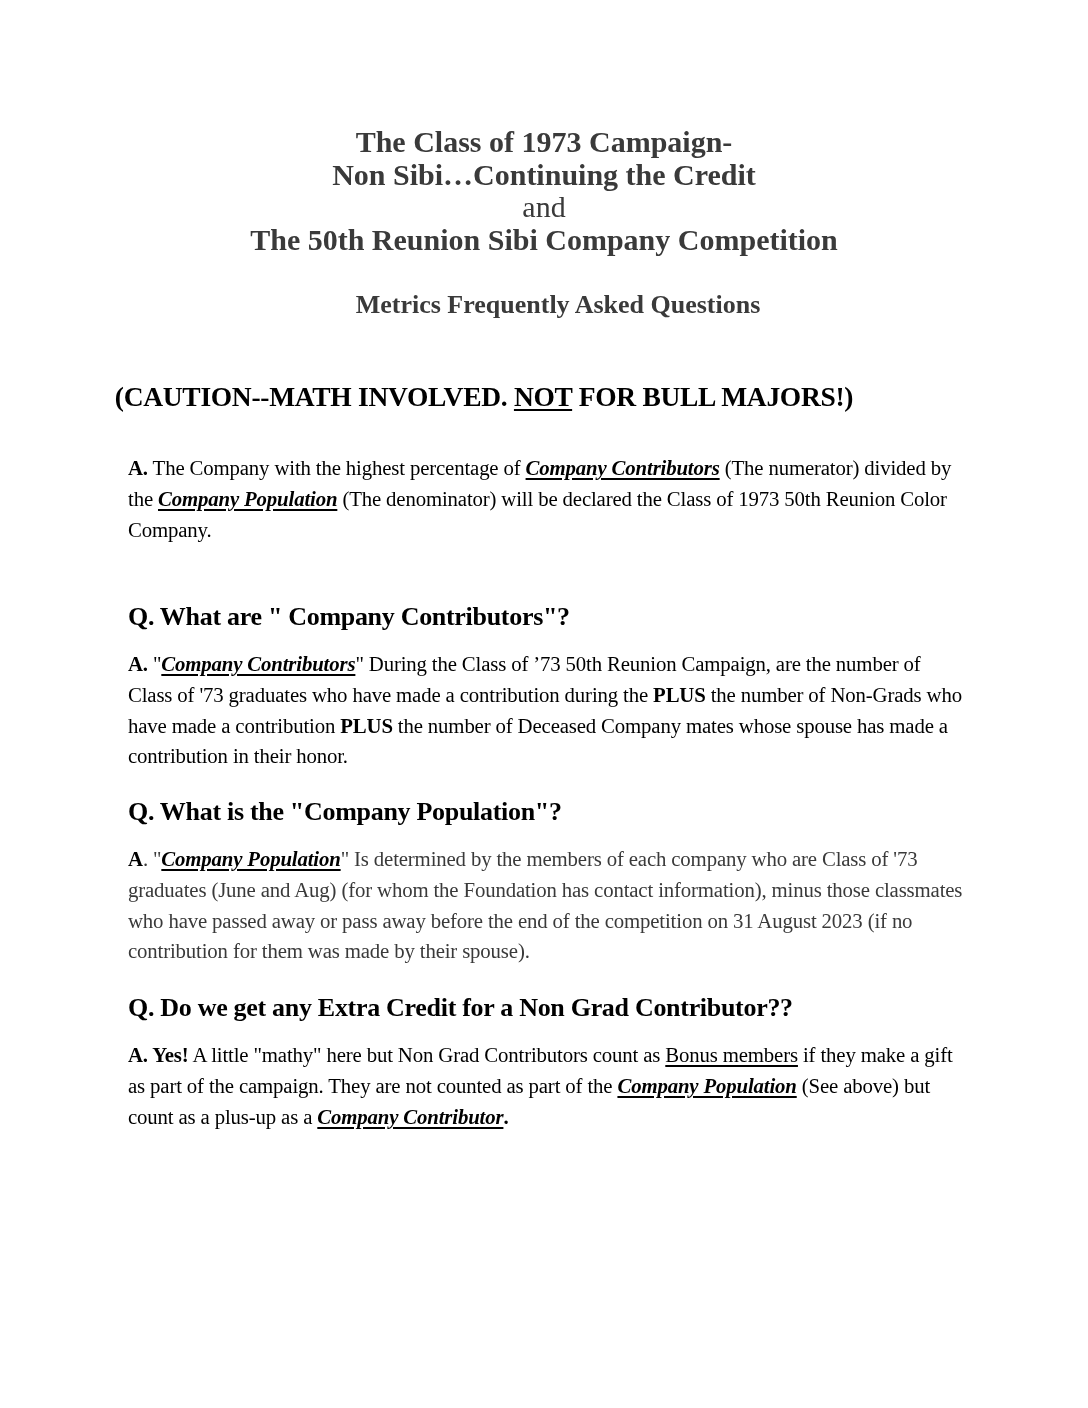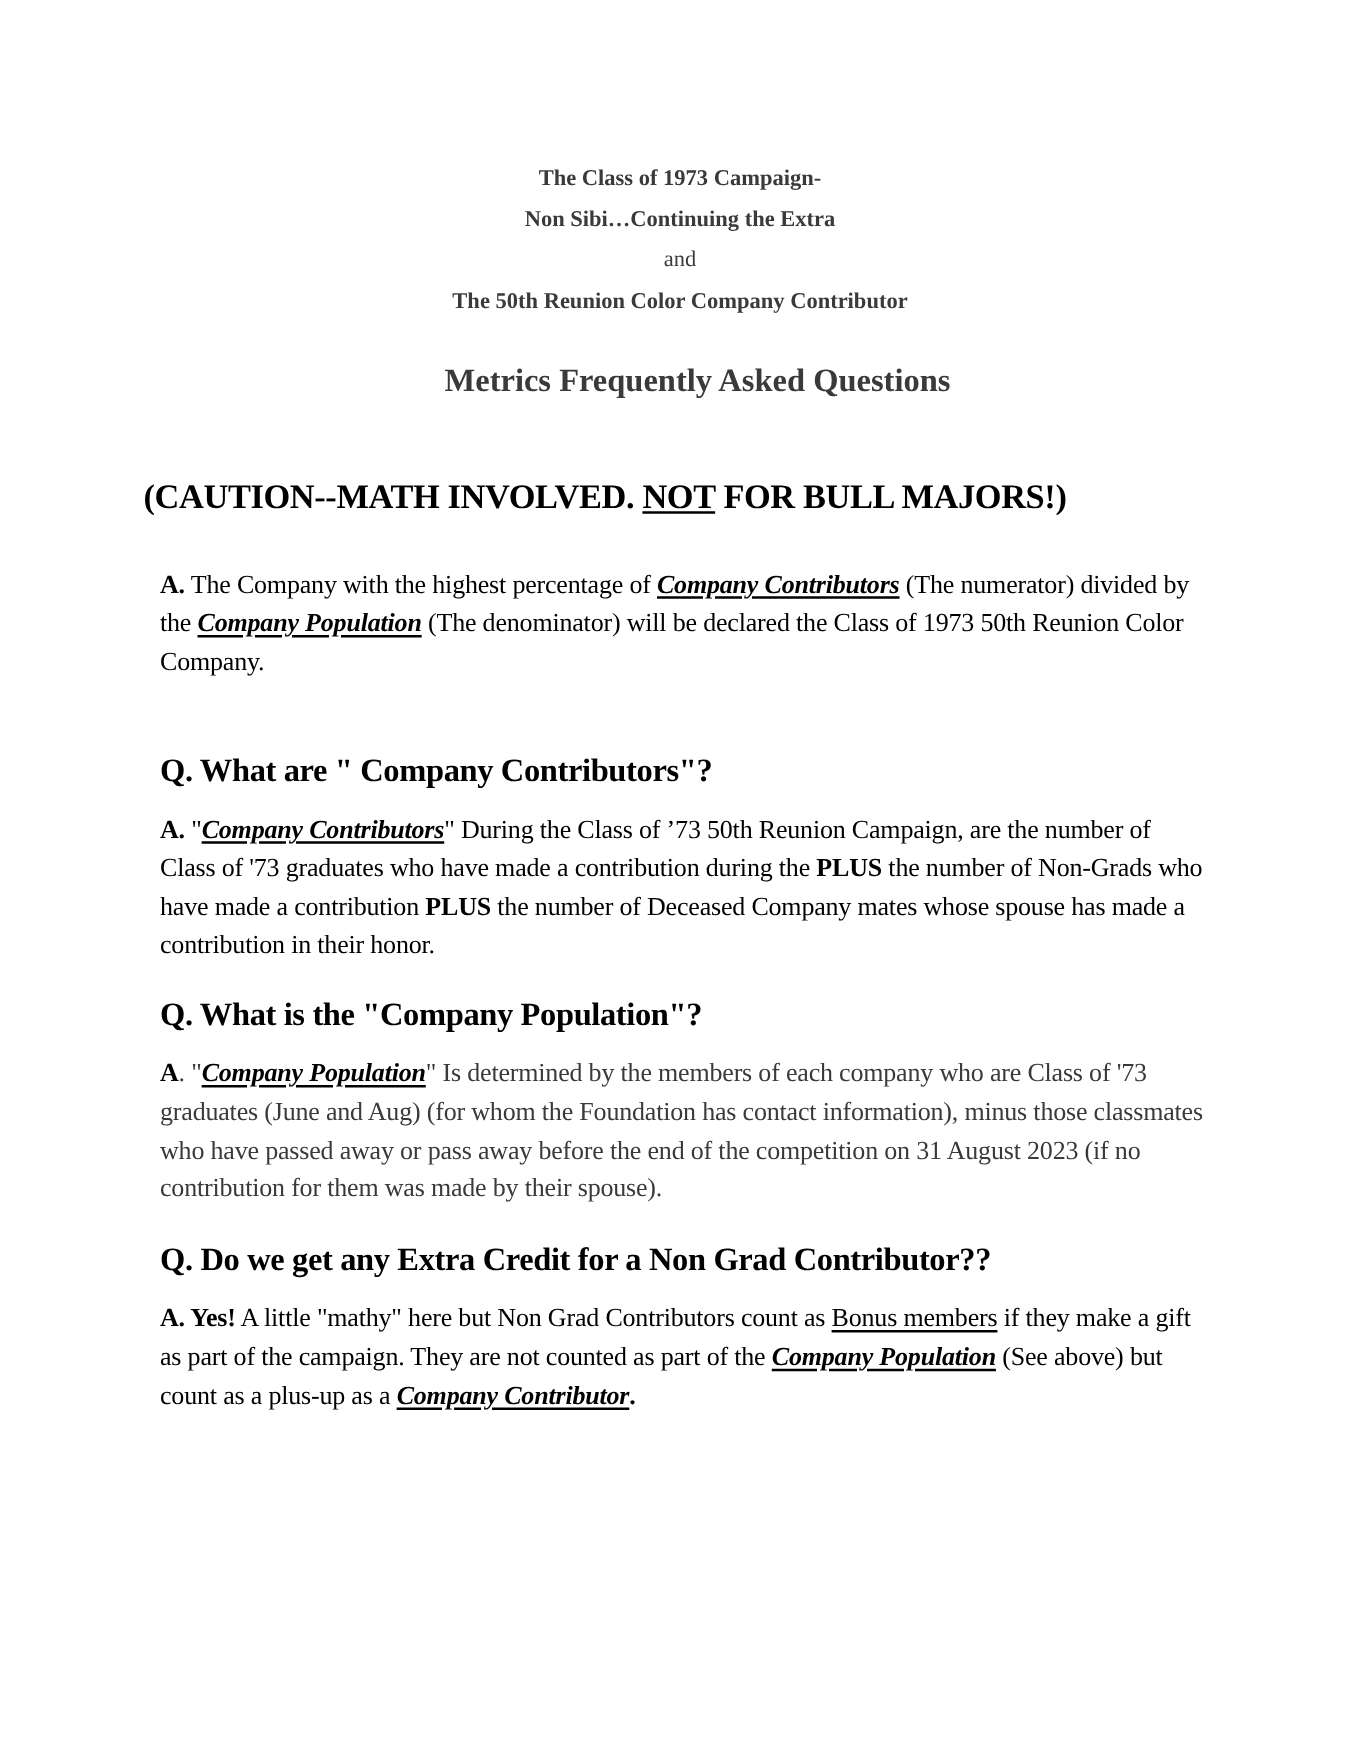--- a/index.html
+++ b/index.html
@@ -1,38 +1,38 @@
 <!DOCTYPE html>
 <html><head>
   <meta charset="utf-8">
   <style>
     html, body { margin: 0; padding: 0; background: #ffffff; }
     body { width: 1088px; height: 1408px; position: relative; font-family: "Liberation Serif", serif; color: #000; overflow: hidden; }
     .title-block { position: absolute; top: 126px; left: 0; width: 1088px; text-align: center; color: #3a3a3a; }
-    .tl { font-size: 18px; line-height: 32.5px; font-weight: bold; }
+    .tl { font-size: 30px; line-height: 32.5px; font-weight: bold; }
     .tl.normal { font-weight: normal; }
     .subtitle { margin-top: 33px; font-size: 26px; font-weight: bold; line-height: 32px; padding-left: 28px; }
     .caution { position: absolute; top: 381px; left: 0; width: 968px; text-align: center; font-size: 27.5px; font-weight: bold; letter-spacing: -0.3px; }
     .u { text-decoration: underline; text-underline-offset: 3px; text-decoration-thickness: 2px; }
     .qa { position: absolute; left: 128px; width: 840px; }
     .q { font-size: 26px; font-weight: bold; line-height: 32px; letter-spacing: -0.3px; }
     .a { font-size: 20.8px; line-height: 30.8px; margin-top: 16px; letter-spacing: -0.15px; }
     .a.gray { color: #3a3a3a; }
     .term { font-weight: bold; font-style: italic; text-decoration: underline; text-underline-offset: 3px; text-decoration-thickness: 2px; }
     .b { font-weight: bold; }
     .ul { text-decoration: underline; text-underline-offset: 3px; }
   </style>
 </head>
 <body>
 
 <div class="title-block">
   <div class="tl">The Class of 1973 Campaign-</div>
-  <div class="tl">Non Sibi…Continuing the Extra</div>
+  <div class="tl">Non Sibi…Continuing the Credit</div>
   <div class="tl normal">and</div>
-  <div class="tl">The 50th Reunion Color Company Contributor</div>
+  <div class="tl">The 50th Reunion Sibi Company Competition</div>
   <div class="subtitle">Metrics Frequently Asked Questions</div>
 </div>
 
 <div class="caution"><span>(CAUTION--MATH INVOLVED. </span><span class="u">NOT</span><span> FOR BULL MAJORS!)</span></div>
 
 <div class="qa" style="top:437px;">
   <div class="a"><span class="b">A.</span><span> The Company with the highest percentage of </span><span class="term">Company Contributors</span><span> (The numerator) divided by the </span><span class="term">Company Population</span><span> (The denominator) will be declared the Class of 1973 50th Reunion Color Company.</span></div>
 </div>
 
 <div class="qa" style="top:601px;">

